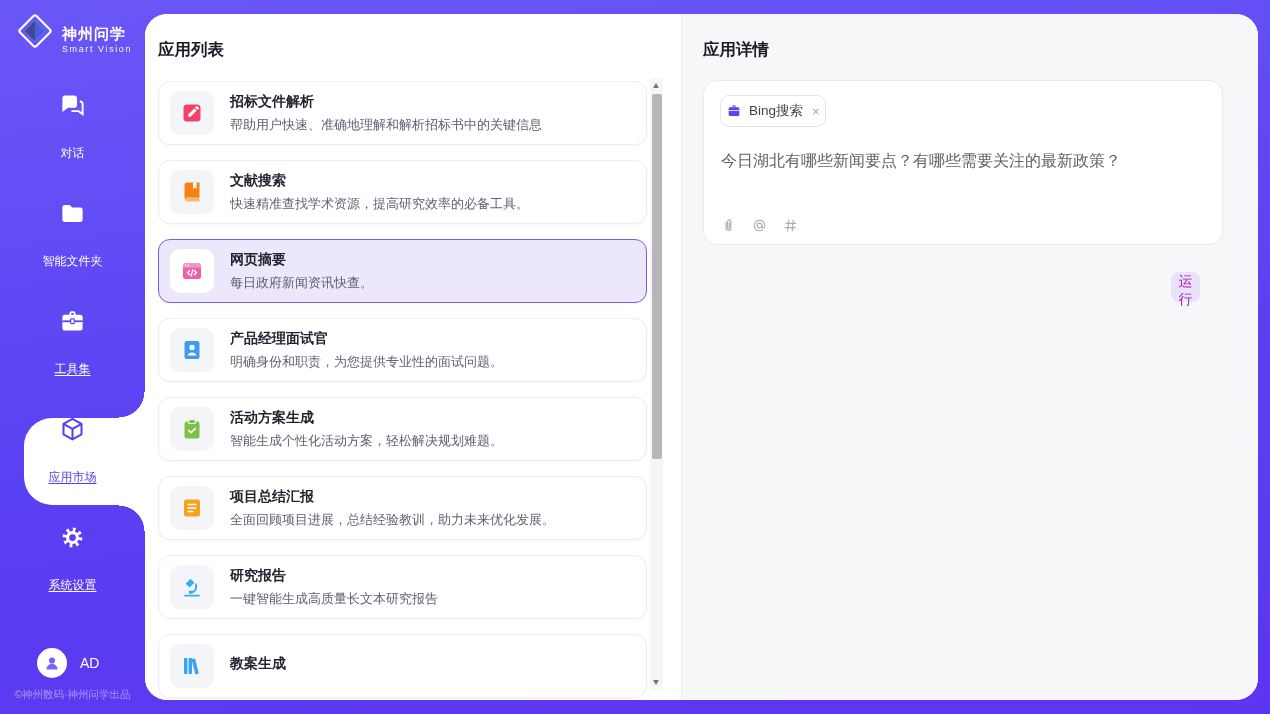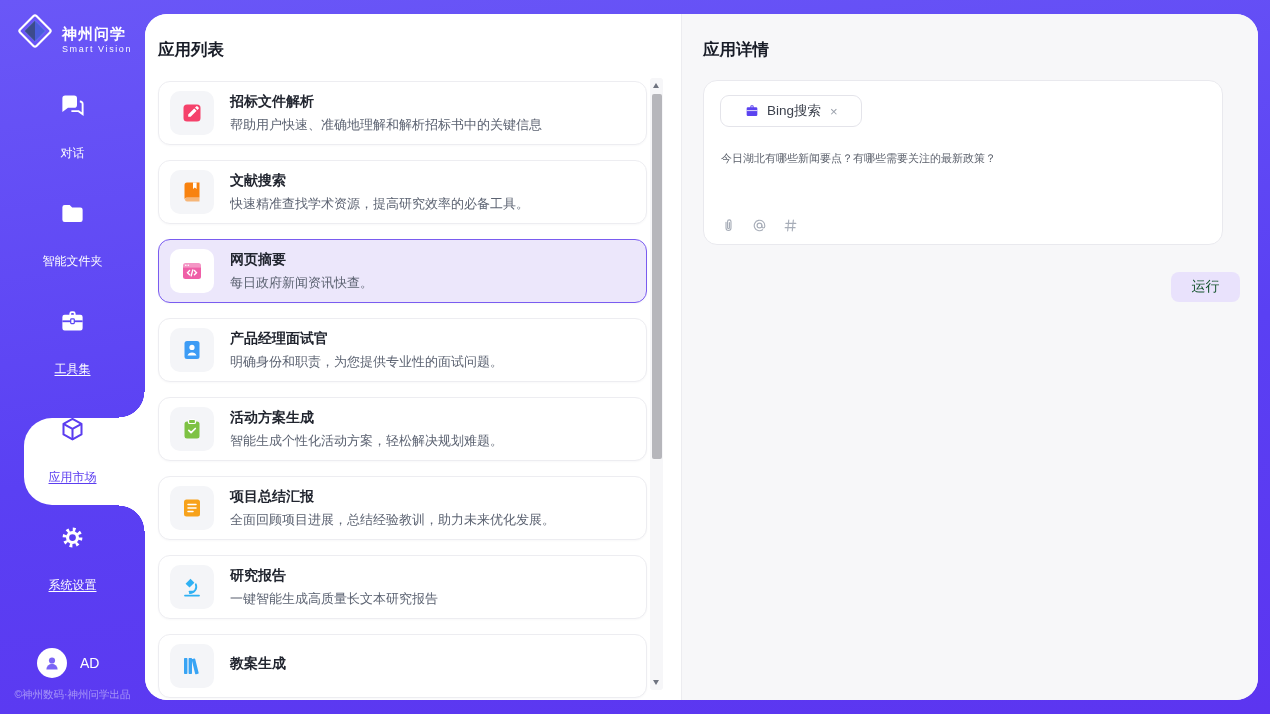--- a/index.html
+++ b/index.html
@@ -78,31 +78,31 @@
   .sb-arrow.up { top:5px; border-bottom:5px solid #6f7480; }
   .sb-arrow.down { bottom:5px; border-top:5px solid #6f7480; }
 
   
   .detail-panel { position:absolute; left:536px; top:0; right:0; bottom:0;
                   background:#f7f7f9; border-left:1px solid #ececf0; }
   .detail-panel .panel-title { left:21px; top:25px; }
   .detail-card { position:absolute; left:21px; top:66px; width:520px; height:165px;
                  background:#fff; border:1px solid #e9e9ee; border-radius:14px; }
   .tool-tag { position:absolute; left:16px; top:14px; height:32px; display:inline-flex;
-              align-items:center; gap:7px; padding:0 23px; background:#fff;
+              align-items:center; gap:7px; padding:0 5px; background:#fff;
               border:1px solid #e4e4ea; border-radius:9px; font-size:13.5px; color:#3c414d; cursor:pointer; }
   .tag-icon svg { width:16px; height:16px; color:#5b43f0; }
   .tag-close { color:#9aa0ab; font-size:13px; margin-left:2px; cursor:pointer; }
   .question { position:absolute; left:17px; top:70px; right:16px;
-              font-size:11px; color:#5d626d; cursor:text; }
+              font-size:16px; color:#5d626d; cursor:text; }
   .composer-icons { position:absolute; left:16px; top:136px; display:flex; gap:14px; }
   .c-icon svg { width:17px; height:17px; color:#a7adb8; }
   .c-icon { cursor:pointer; }
-  .run-btn { position:absolute; left:489px; top:258px; width:69px; height:30px;
-             background:#e9e2fc; color:#14532d; border:none; border-radius:8px;
+  .run-btn { position:absolute; left:489px; top:258px; width:29px; height:30px;
+             background:#e9e2fc; color:#a21caf; border:none; border-radius:8px;
              font-size:14px; cursor:pointer; font-family:inherit; }
 </style>
 </head>
 <body>
 
 <svg width="0" height="0" style="position:absolute" aria-hidden="true">
   <defs>
     <symbol id="sym-chat" viewBox="0 0 24 24">
       <path fill="currentColor" d="M3 5.5A2.5 2.5 0 0 1 5.5 3h8A2.5 2.5 0 0 1 16 5.5v6a2.5 2.5 0 0 1-2.5 2.5H8l-5 3.8z"></path>
       <path fill="none" stroke="currentColor" stroke-width="1.7" d="M18.5 8.5h.3A2.2 2.2 0 0 1 21 10.7v9l-3.6-2.7H11"></path>

